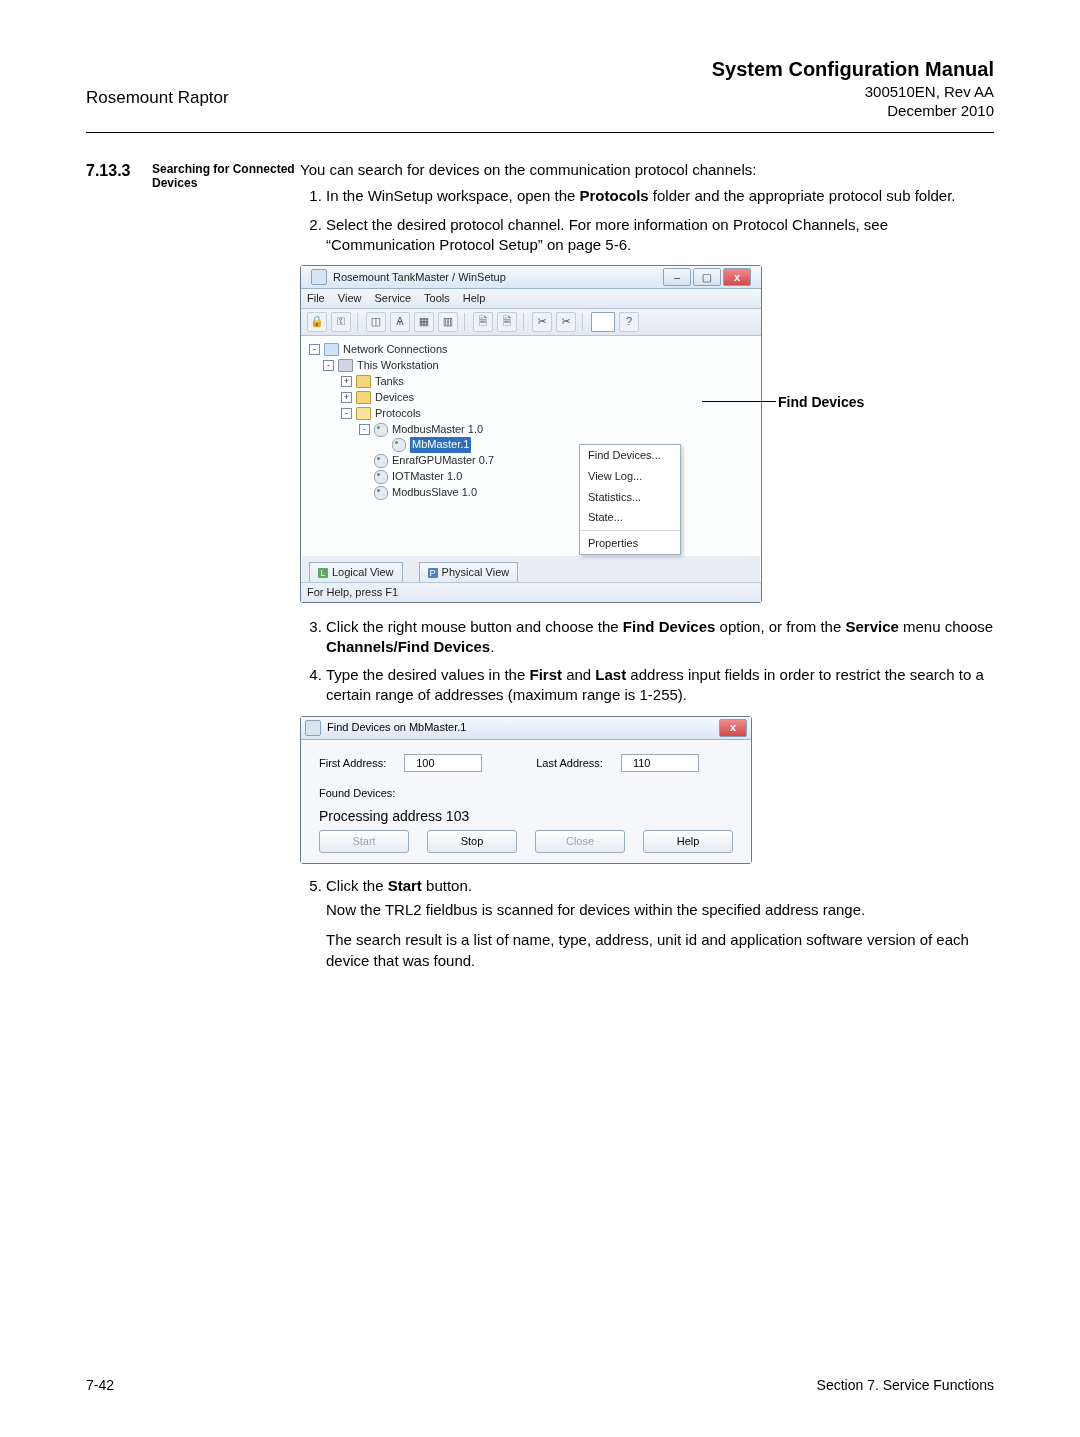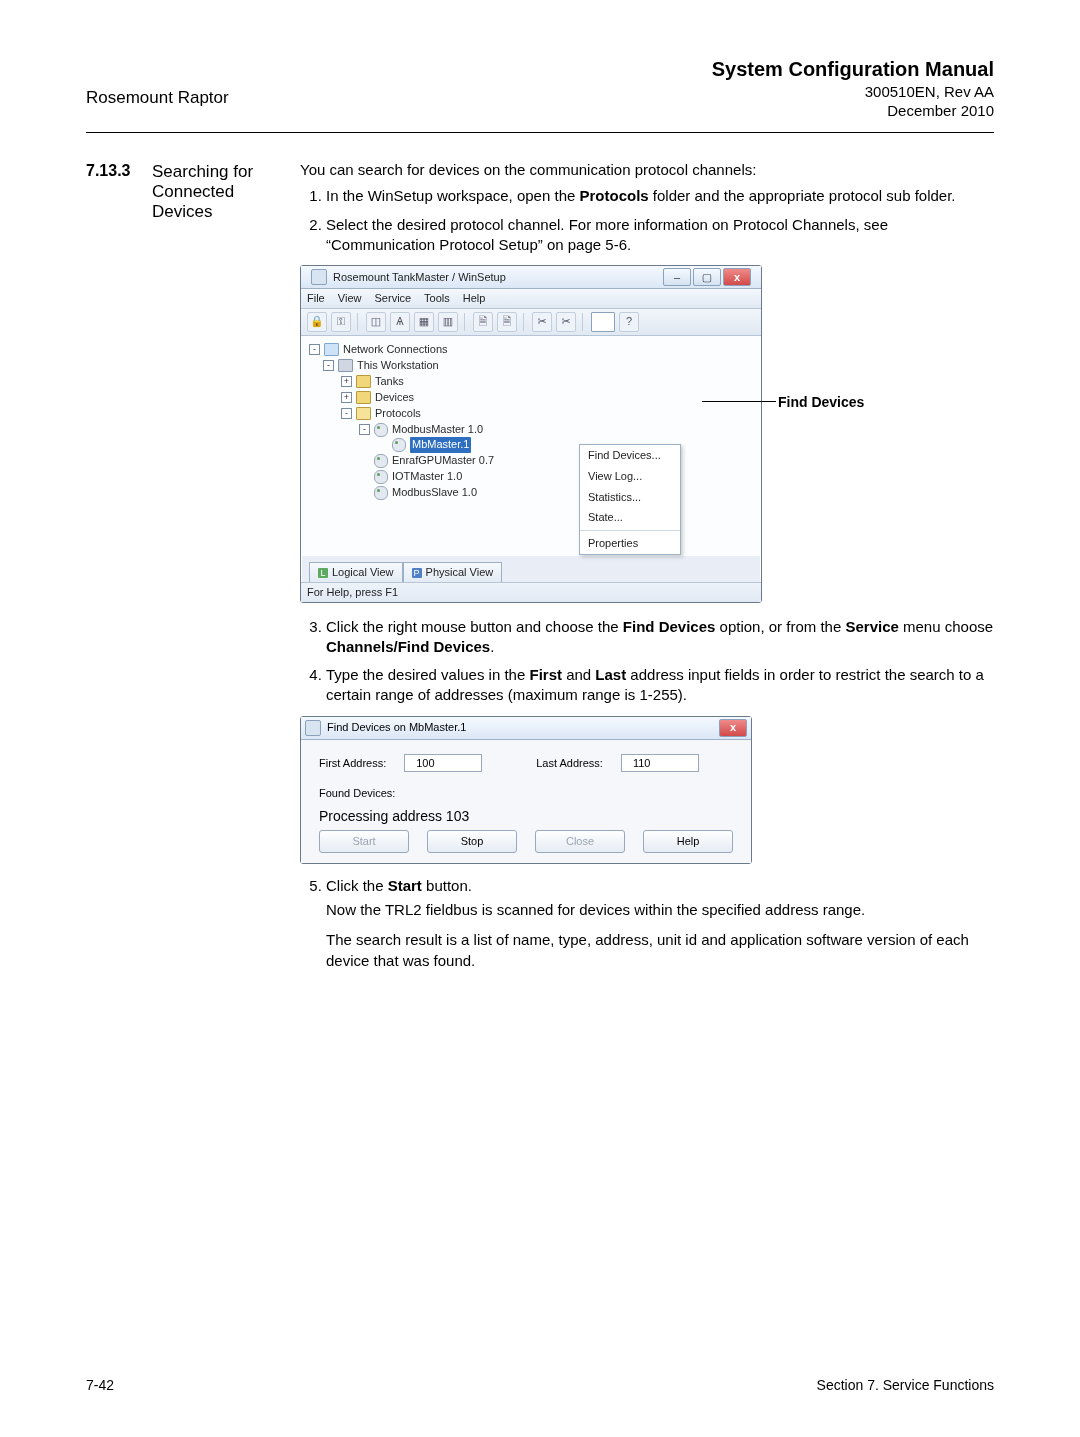--- a/index.html
+++ b/index.html
@@ -5,21 +5,21 @@
   html,body{margin:0;padding:0;background:#fff;font-family:Arial,Helvetica,sans-serif;color:#000}
   .page{width:1080px;height:1437px;padding:66px 78px 50px 78px;box-sizing:border-box;position:relative}
   .hdr-left{position:absolute;left:86px;top:88px;font-size:17px}
   .hdr-right{position:absolute;right:86px;top:58px;text-align:right}
   .hdr-title{font-size:20px;font-weight:bold}
   .hdr-sub{font-size:15px;margin-top:2px}
   .hr{position:absolute;left:86px;right:86px;top:132px;border-top:1px solid #000}
   .body{position:absolute;left:86px;right:86px;top:160px;bottom:80px}
   .sec-left{position:absolute;left:0;top:2px;width:210px}
   .sec-num{font-size:16px;font-weight:bold;float:left}
-  .sec-ttl{font-size:17px;font-weight:normal;margin-left:66px}
+  .sec-ttl{font-size:12px;font-weight:bold;margin-left:66px}
   .col{position:absolute;left:214px;right:0;top:0;font-size:15px;line-height:1.35}
   ol{margin:6px 0 10px 0;padding-left:26px}
   ol li{margin-bottom:8px}
   .tight{margin-top:4px}
   .b{font-weight:bold}
   
   .win{width:460px;border:1px solid #6a7a8a;border-radius:3px;font-family:"Segoe UI",Tahoma,sans-serif;font-size:11px;color:#222;box-shadow:0 0 0 1px #fff inset;margin:10px 0 14px 0;position:relative;
         background:linear-gradient(#e9eef6,#e9eef6)}
   .titlebar{display:flex;align-items:center;background:linear-gradient(#f5f9ff,#dbe7f6);border-bottom:1px solid #9db2c8;padding:2px 10px}
   .titlebar .ic{width:14px;height:14px;background:#d9e4f2;border:1px solid #8aa2bc;border-radius:2px;margin-right:6px}
@@ -41,21 +41,21 @@
   .ico.open{background:#f7e29a}
   .ico.ws{background:#d0d7e2;border-color:#8a98ad}
   .ico.net{background:#cfe3f8;border-color:#7fa8d0}
   .ico.proto{width:12px;height:12px;border-radius:6px;background:#e4e9f1;border:1px solid #9aa8bb;position:relative}
   .ico.proto:after{content:"";position:absolute;left:2px;top:2px;width:3px;height:3px;border-radius:2px;background:#5a9c5a}
   .sel{background:#2f6fbf;color:#fff;padding:0 2px;border-radius:1px}
   .ind1{margin-left:14px}.ind2{margin-left:32px}.ind3{margin-left:50px}.ind4{margin-left:68px}
   .ctx{position:absolute;left:278px;top:108px;width:100px;background:#fff;border:1px solid #9cb0c6;box-shadow:2px 2px 4px rgba(0,0,0,.2)}
   .ctx div{padding:3px 8px}
   .ctx .sep{border-top:1px solid #cfd9e5;margin:2px 0;padding:0}
-  .tabs{display:flex;gap:0;padding:6px 8px 0 8px}
+  .tabs{display:flex;gap:16px;padding:6px 8px 0 8px}
   .tab{border:1px solid #9cb0c6;padding:2px 8px;font-size:11px;background:linear-gradient(#f6f9fd,#e3ebf4);border-bottom:none}
   .tab .t-ic{display:inline-block;width:10px;height:10px;text-align:center;font-size:9px;line-height:10px;border-radius:1px;color:#fff;margin-right:4px}
   .tab.logical .t-ic{background:#5fa85f}
   .tab.physical .t-ic{background:#4f7fc7}
   .status{border-top:1px solid #b6c5d6;background:linear-gradient(#eef3fa,#e1e9f4);padding:2px 6px}
   .status span{font-size:11px}
   .callout{position:absolute;left:478px;top:128px;font-size:14px;font-weight:bold;display:flex;align-items:center}
   .callout-line{position:absolute;left:402px;top:136px;width:74px;border-top:1px solid #000}
   
   .dlg{width:450px;border:1px solid #6a7a8a;border-radius:3px;background:#f1f4f9;font-family:"Segoe UI",Tahoma,sans-serif;font-size:11px;margin:10px 0 12px 0}

